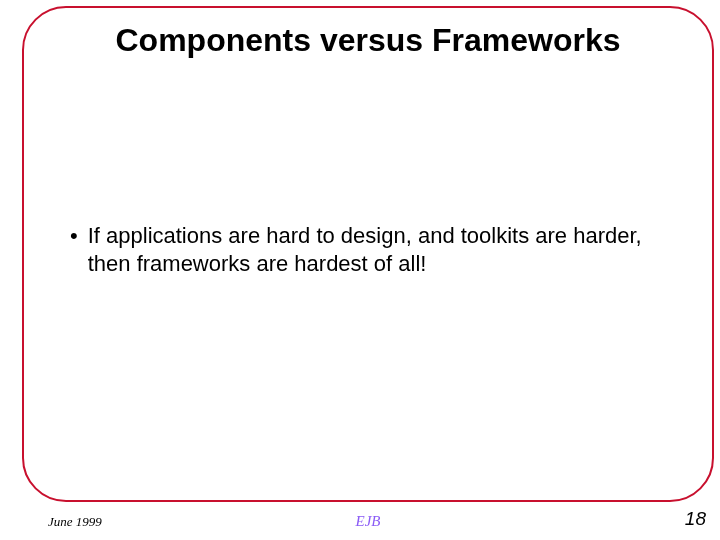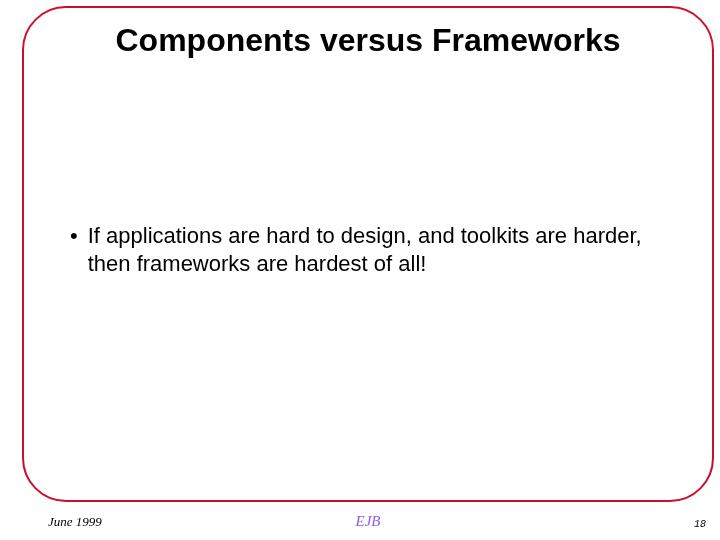--- a/index.html
+++ b/index.html
@@ -80,23 +80,23 @@
     text-align: center;
     font-family: "Times New Roman", Times, serif;
     font-style: italic;
     font-size: 15px;
     color: #8b5cf6;
   }
   .footer-right {
     position: absolute;
     right: 22px;
     bottom: 0;
-    font-family: Liberation Mono, monospace;
+    font-family: Liberation Sans, sans-serif;
     font-style: italic;
-    font-size: 10px;
+    font-size: 19px;
     color: #000;
   }
 </style>
 </head>
 <body>
 
 <div class="slide">
   <div class="frame"></div>
 
   <div class="title">Components versus Frameworks</div>

